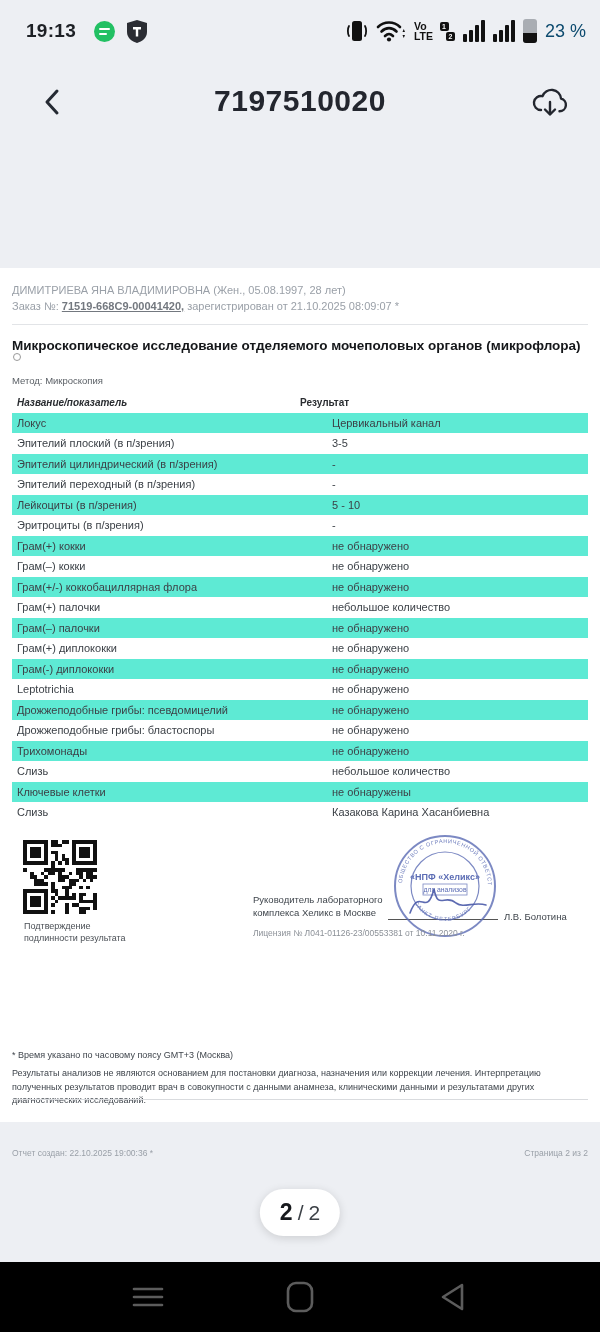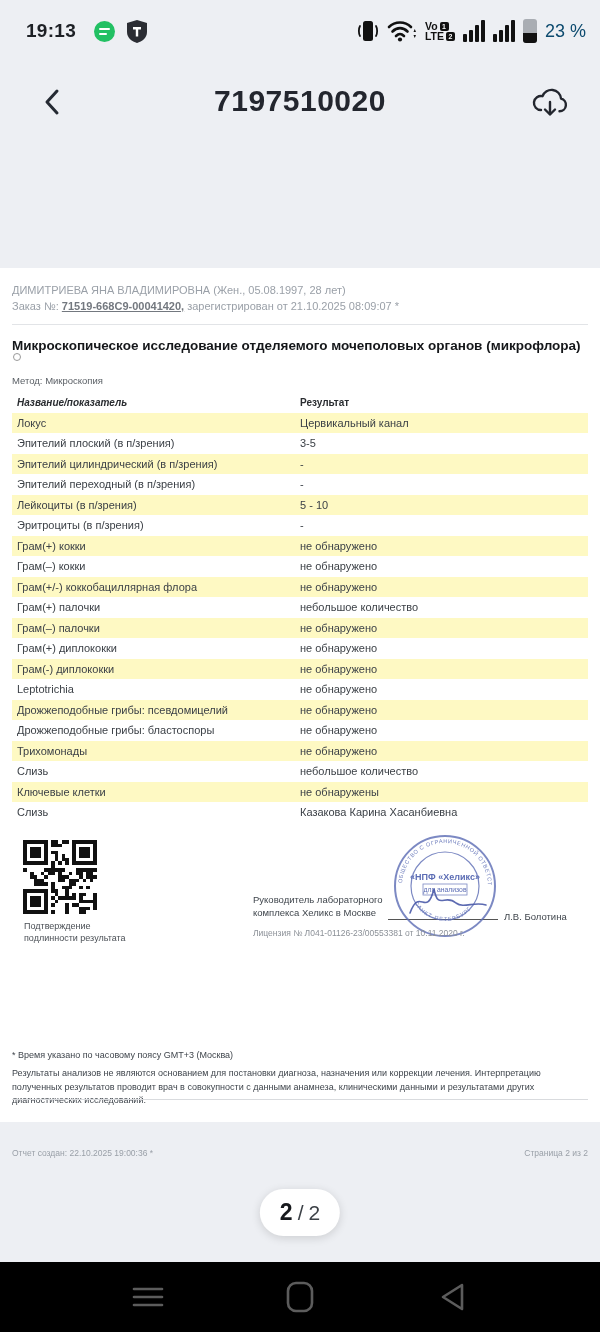--- a/index.html
+++ b/index.html
@@ -10,21 +10,21 @@
   
   .statusbar { position:absolute; top:0; left:0; width:600px; height:62px; display:flex; align-items:center; padding:0 14px 0 26px; }
   .sb-time { font-size:19px; font-weight:700; color:#1d2025; letter-spacing:.3px; }
   .sb-left-icons { display:flex; align-items:center; gap:12px; margin-left:18px; }
   .green-badge { width:21px; height:21px; border-radius:50%; background:#22c063; position:relative; }
   .green-badge::before, .green-badge::after { content:""; position:absolute; left:5px; height:2.4px; border-radius:2px; background:#fff; }
   .green-badge::before { top:7px; width:11px; }
   .green-badge::after { top:12px; width:8px; }
   .sb-right { margin-left:auto; display:flex; align-items:center; gap:8px; }
   .volte { display:flex; flex-direction:column; line-height:10px; font-size:10.5px; font-weight:700; color:#111; }
-  .volte .vl { display:flex; align-items:center; gap:2px; }
+  .volte .vl { display:flex; align-items:center; gap:13px; }
   .sim-badge { display:inline-block; width:9px; height:9px; background:#111; color:#fff; border-radius:2px; font-size:7px; line-height:9px; text-align:center; font-weight:700; }
   .sigbars { display:flex; align-items:flex-end; gap:2px; height:22px; }
   .sigbars i { display:block; width:4px; background:#111; border-radius:1px; }
   .battery { position:relative; width:14px; height:24px; border-radius:3px; background:#a9adb3; overflow:hidden; }
   .battery::after { content:""; position:absolute; left:0; bottom:0; width:100%; height:42%; background:#111; }
   .battery::before { content:""; position:absolute; top:-3px; left:4px; width:6px; height:3px; background:#a9adb3; border-radius:1px; }
   .sb-batt-text { font-size:18px; color:#0c4a6e; }
 
   
   .appheader { position:absolute; top:62px; left:0; width:600px; height:78px; display:flex; align-items:center; }
@@ -40,23 +40,23 @@
   .order-line b { color:#73787f; font-weight:700;text-decoration:underline; }
   .divider { border:none; border-top:1px solid #e2e4e7; margin-top:10px; }
   .test-title { margin-top:13px; font-size:13.5px; font-weight:700; color:#15171a; }
   .info-sup { display:inline-block; width:8px; height:8px; border:1px solid #9a9a9a; border-radius:50%; vertical-align:super; font-size:5px; line-height:8px; text-align:center; color:#9a9a9a; margin-left:1px; }
   .method { margin-top:5px; font-size:9.5px; color:#5b6066; }
   .thead { display:flex; margin-top:11px; height:14px; font-size:10px; font-weight:700; color:#2a2d31; }
   .thead .c1 { width:288px; padding-left:5px;font-style:italic; }
   .thead .c2 { flex:1; }
   .tbody { margin-top:2px; }
   .trow { display:flex; height:20.5px; align-items:center; font-size:11px; color:#3c4147; }
-  .trow.shaded { background:#fef9c3;justify-content:center; }
+  .trow.shaded { background:#5eead4;justify-content:center; }
   .trow .tname { width:288px; padding-left:5px; }
-  .trow .tresult { flex:1; }
+  .trow .tresult { flex:1;margin-left:32px; }
 
   
   .qr { position:absolute; left:23px; top:572px; width:74px; height:74px; }
   .qr-caption { position:absolute; left:24px; top:652px; font-size:9px; color:#4a4f55; line-height:12px; }
   .sig-role { position:absolute; left:253px; top:625px; width:135px; font-size:9.5px; color:#3f454c; line-height:13px; }
   .stamp { position:absolute; left:390px; top:563px; width:110px; height:110px; }
   .sig-line { position:absolute; left:388px; top:651px; width:110px; border-top:1px solid #555; }
   .signer { position:absolute; left:504px; top:643px; font-size:9.5px; color:#3f454c; }
   .license { position:absolute; left:253px; top:660px; font-size:8.5px; color:#8b9097; }
 

